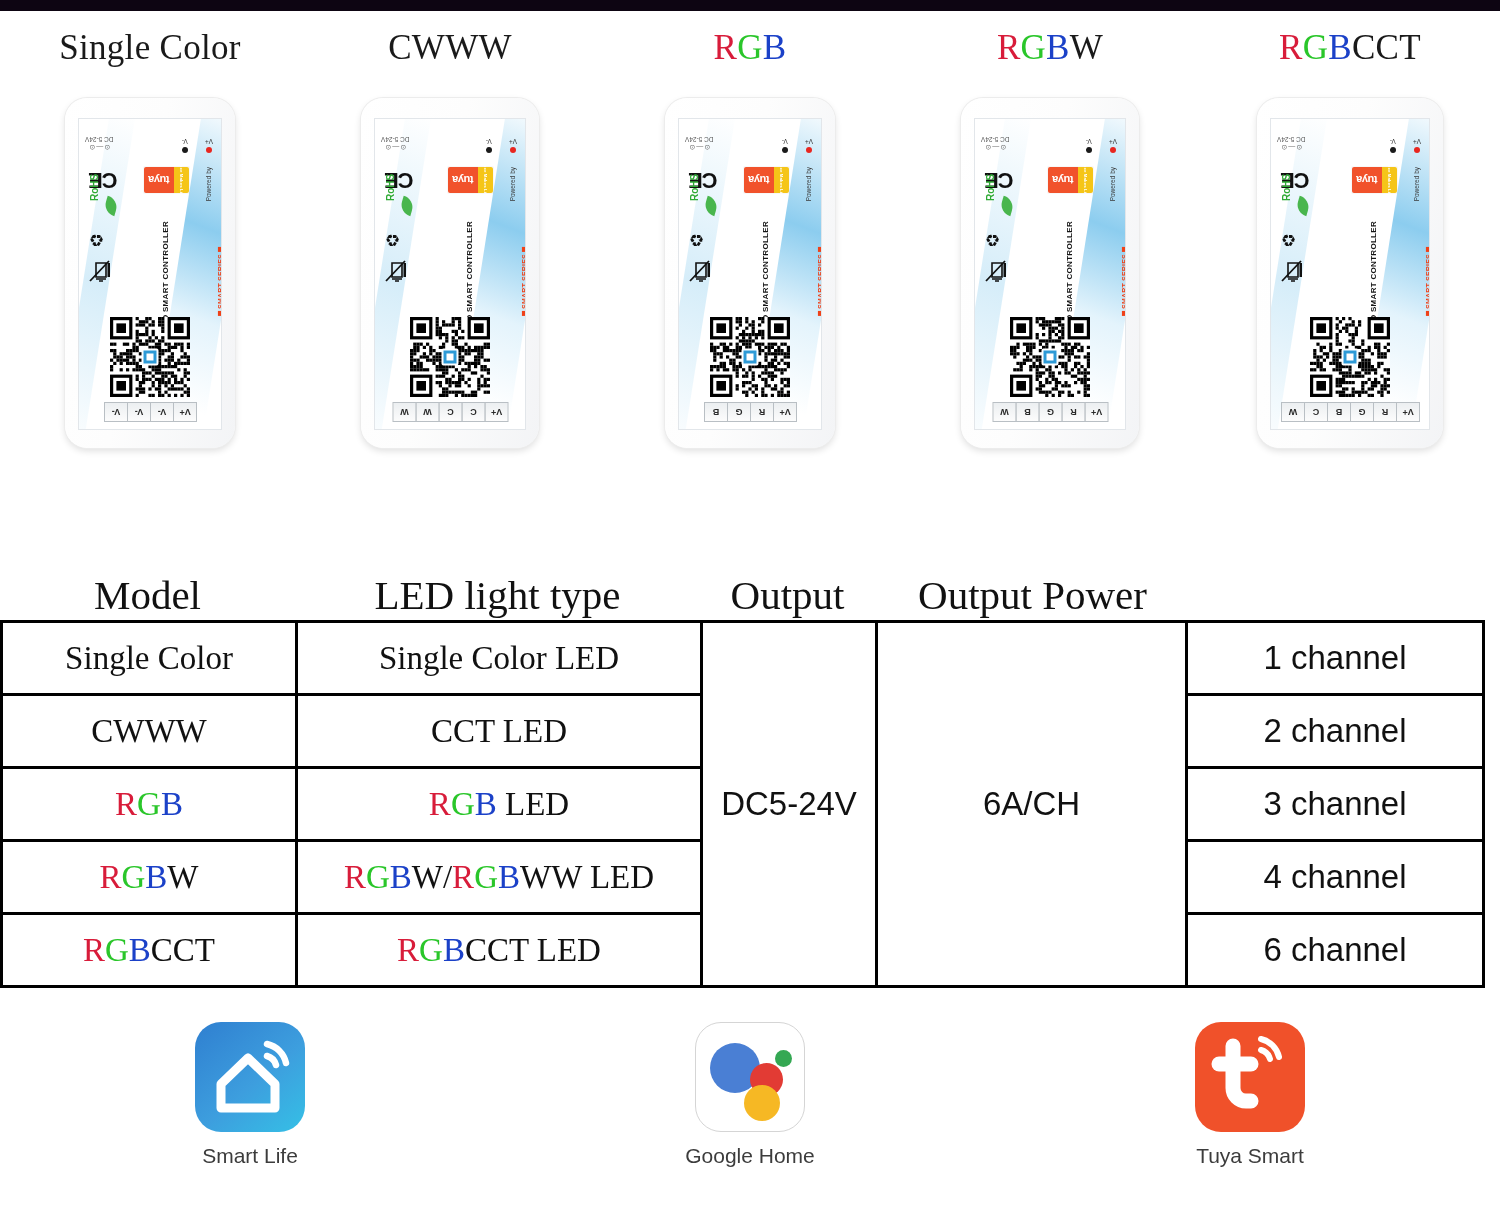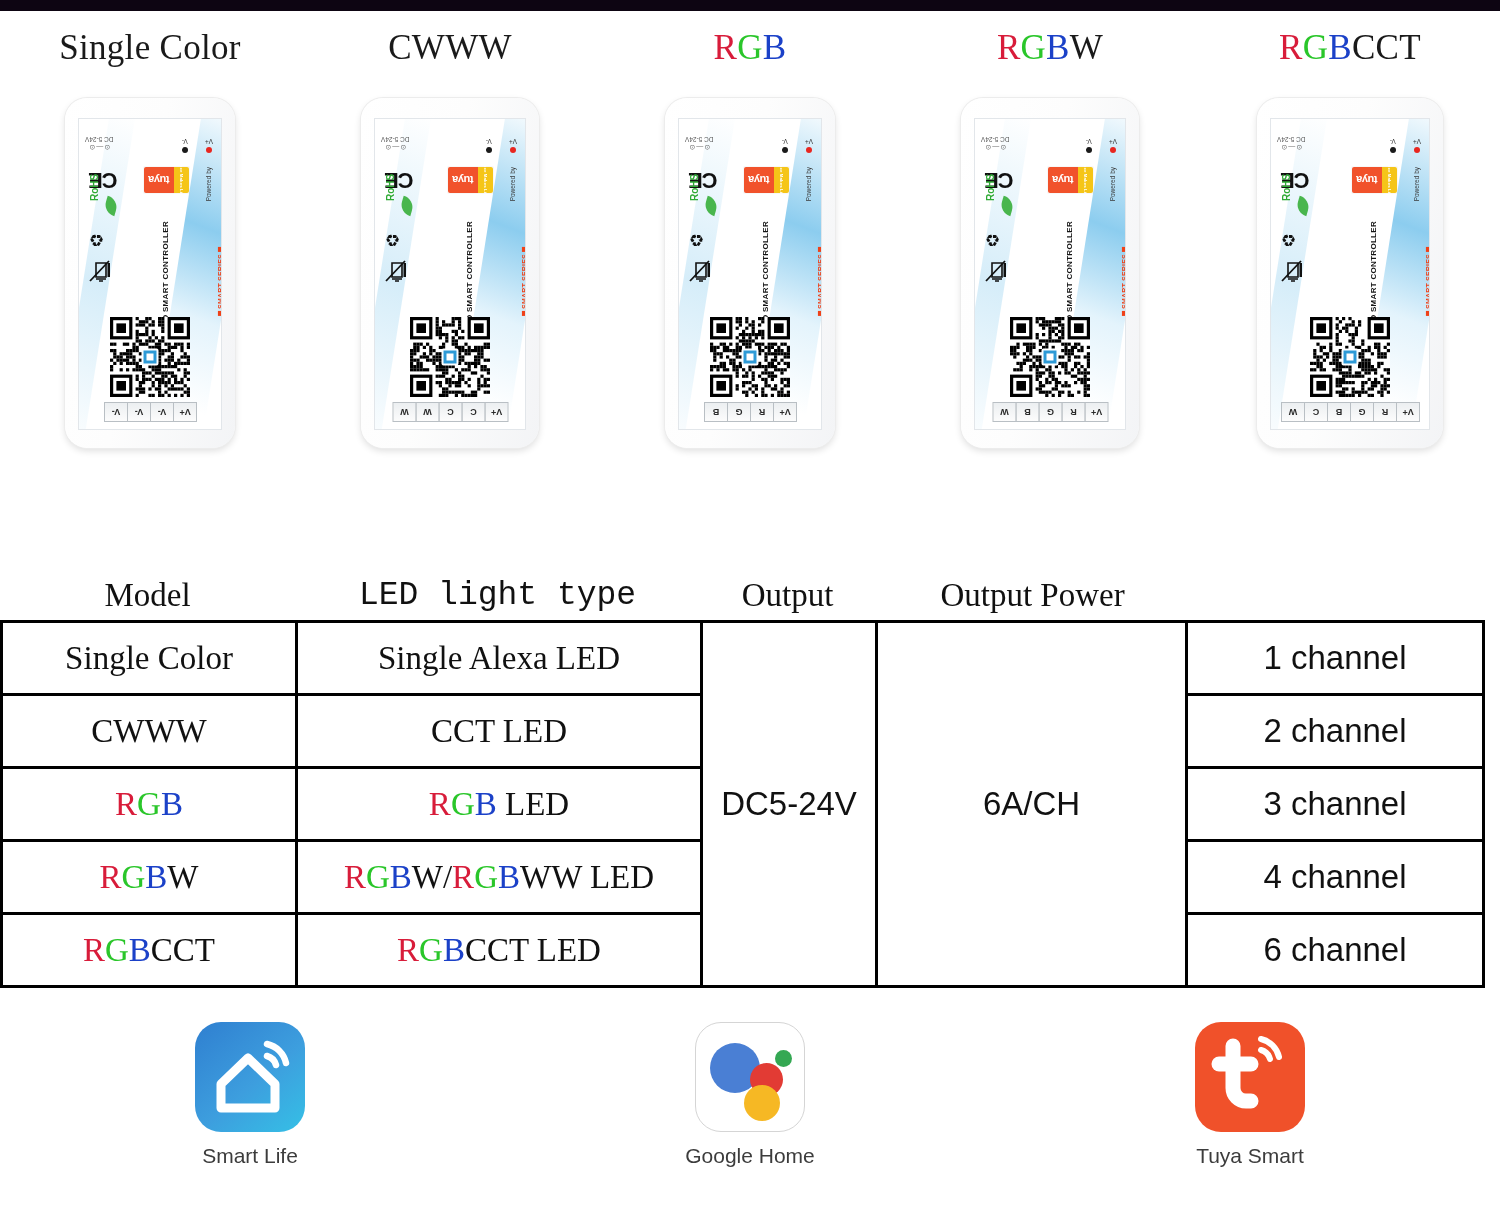--- a/index.html
+++ b/index.html
@@ -156,25 +156,25 @@
     width:24px; height:20px; border:1px solid #b9bfc4;
     background:linear-gradient(#fcfcfc,#eceff1);
     margin-left:-1px;
     display:flex; align-items:center; justify-content:center;
     font-family:"Liberation Sans", sans-serif; font-size:9px; font-weight:700; color:#2a2a2a;
   }
 
   
   .table-head {
     position:absolute; top:570px; left:0; width:1500px; height:50px;
-    display:flex; font-size:33px; color:#111;
+    display:flex; font-size:41px; color:#111;
   }
   .table-head > div { display:flex; align-items:center; justify-content:center; white-space:nowrap; }
   .col1 { width:295px; }
-  .col2 { width:405px;font-family:Liberation Mono, monospace; }
+  .col2 { width:405px; }
   .col3 { width:175px; }
   .col4 { width:310px; }
   .col5 { width:315px; }
 
   table.spec {
     position:absolute; top:620px; left:0; width:1482px;
     border-collapse:collapse; table-layout:fixed;
   }
   table.spec td {
     border:3px solid #000; text-align:center; vertical-align:middle;
@@ -1674,21 +1674,21 @@
     <colgroup>
       <col style="width:295px">
         <col style="width:405px">
         <col style="width:175px">
         <col style="width:310px">
         <col style="width:297px">
     </colgroup>
     <tbody id="spec-body">
         <tr>
           <td><span class="k">Single Color</span></td>
-          <td><span class="k">Single Alexa LED</span></td>
+          <td><span class="k">Single Color LED</span></td>
           <td class="sans" rowspan="5">DC5-24V</td>
           <td class="sans" rowspan="5">6A/CH</td>
           <td class="sans">1 channel</td>
         </tr>
         <tr>
           <td><span class="k">CWWW</span></td>
           <td><span class="k">CCT LED</span></td>
           <td class="sans">2 channel</td>
         </tr>
         <tr>

